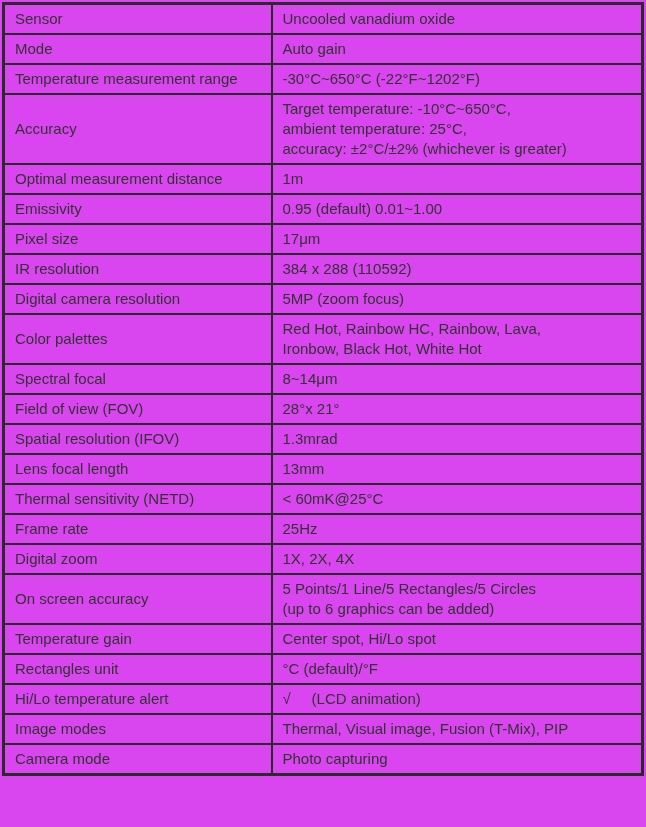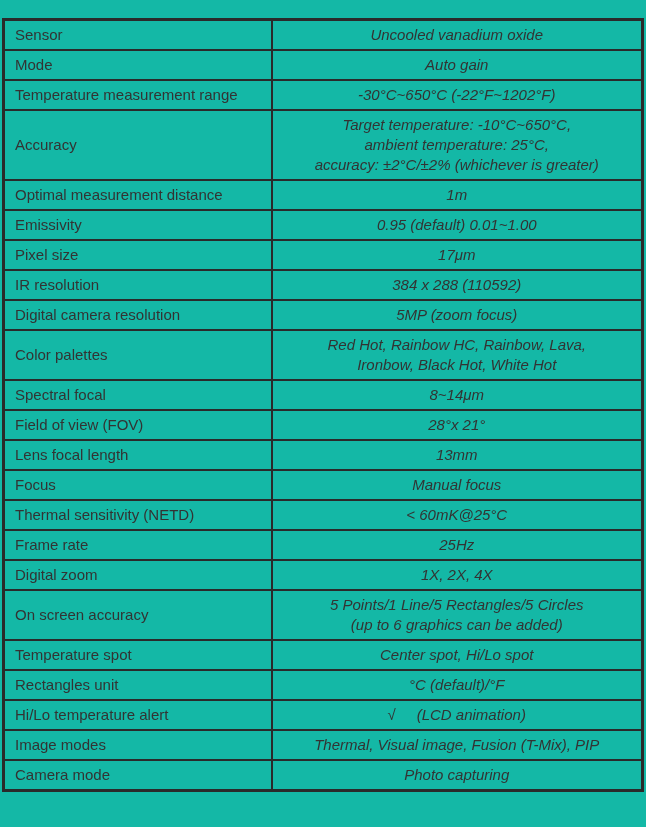--- a/index.html
+++ b/index.html
@@ -3,23 +3,23 @@
 <meta charset="utf-8">
 <style>
   html, body {
     margin: 0;
     padding: 0;
     background: #ffffff;
   }
   .page {
     width: 646px;
     height: 827px;
-    background: #14b8a6;
+    background: #d946ef;
     box-sizing: border-box;
-    padding: 18px 2px;
+    padding: 2px 2px;
     font-family: "Liberation Sans", "DejaVu Sans", sans-serif;
     color: #333333;
     overflow: hidden;
   }
   table.spec-table {
     width: 642px;
     border-collapse: collapse;
     table-layout: fixed;
     border: 3px solid #2a2a2a;
   }
@@ -31,23 +31,21 @@
     vertical-align: middle;
     box-sizing: border-box;
     overflow: hidden;
   }
   td.spec-name-cell {
     width: 268px;
     text-align: left;
     padding-left: 14px;
   }
   td.spec-value-cell {
-    text-align: center;
     white-space: pre-wrap;
-    font-style: italic;
   }
 </style>
 </head>
 <body>
 
 <div class="page">
   <table class="spec-table">
     <tbody id="spec-table-body">
         <tr>
           <td class="spec-name-cell">Sensor</td>
@@ -94,46 +92,46 @@
         </tr>
         <tr>
           <td class="spec-name-cell">Spectral focal</td>
           <td class="spec-value-cell">8~14μm</td>
         </tr>
         <tr>
           <td class="spec-name-cell">Field of view (FOV)</td>
           <td class="spec-value-cell">28°x 21°</td>
         </tr>
         <tr>
+          <td class="spec-name-cell">Spatial resolution (IFOV)</td>
+          <td class="spec-value-cell">1.3mrad</td>
+        </tr>
+        <tr>
           <td class="spec-name-cell">Lens focal length</td>
           <td class="spec-value-cell">13mm</td>
-        </tr>
-        <tr>
-          <td class="spec-name-cell">Focus</td>
-          <td class="spec-value-cell">Manual focus</td>
         </tr>
         <tr>
           <td class="spec-name-cell">Thermal sensitivity (NETD)</td>
           <td class="spec-value-cell">&lt; 60mK@25°C</td>
         </tr>
         <tr>
           <td class="spec-name-cell">Frame rate</td>
           <td class="spec-value-cell">25Hz</td>
         </tr>
         <tr>
           <td class="spec-name-cell">Digital zoom</td>
           <td class="spec-value-cell">1X, 2X, 4X</td>
         </tr>
         <tr>
           <td class="spec-name-cell">On screen accuracy</td>
           <td class="spec-value-cell">5 Points/1 Line/5 Rectangles/5 Circles
 (up to 6 graphics can be added)</td>
         </tr>
         <tr>
-          <td class="spec-name-cell">Temperature spot</td>
+          <td class="spec-name-cell">Temperature gain</td>
           <td class="spec-value-cell">Center spot, Hi/Lo spot</td>
         </tr>
         <tr>
           <td class="spec-name-cell">Rectangles unit</td>
           <td class="spec-value-cell">°C (default)/°F</td>
         </tr>
         <tr>
           <td class="spec-name-cell">Hi/Lo temperature alert</td>
           <td class="spec-value-cell">√     (LCD animation)</td>
         </tr>

